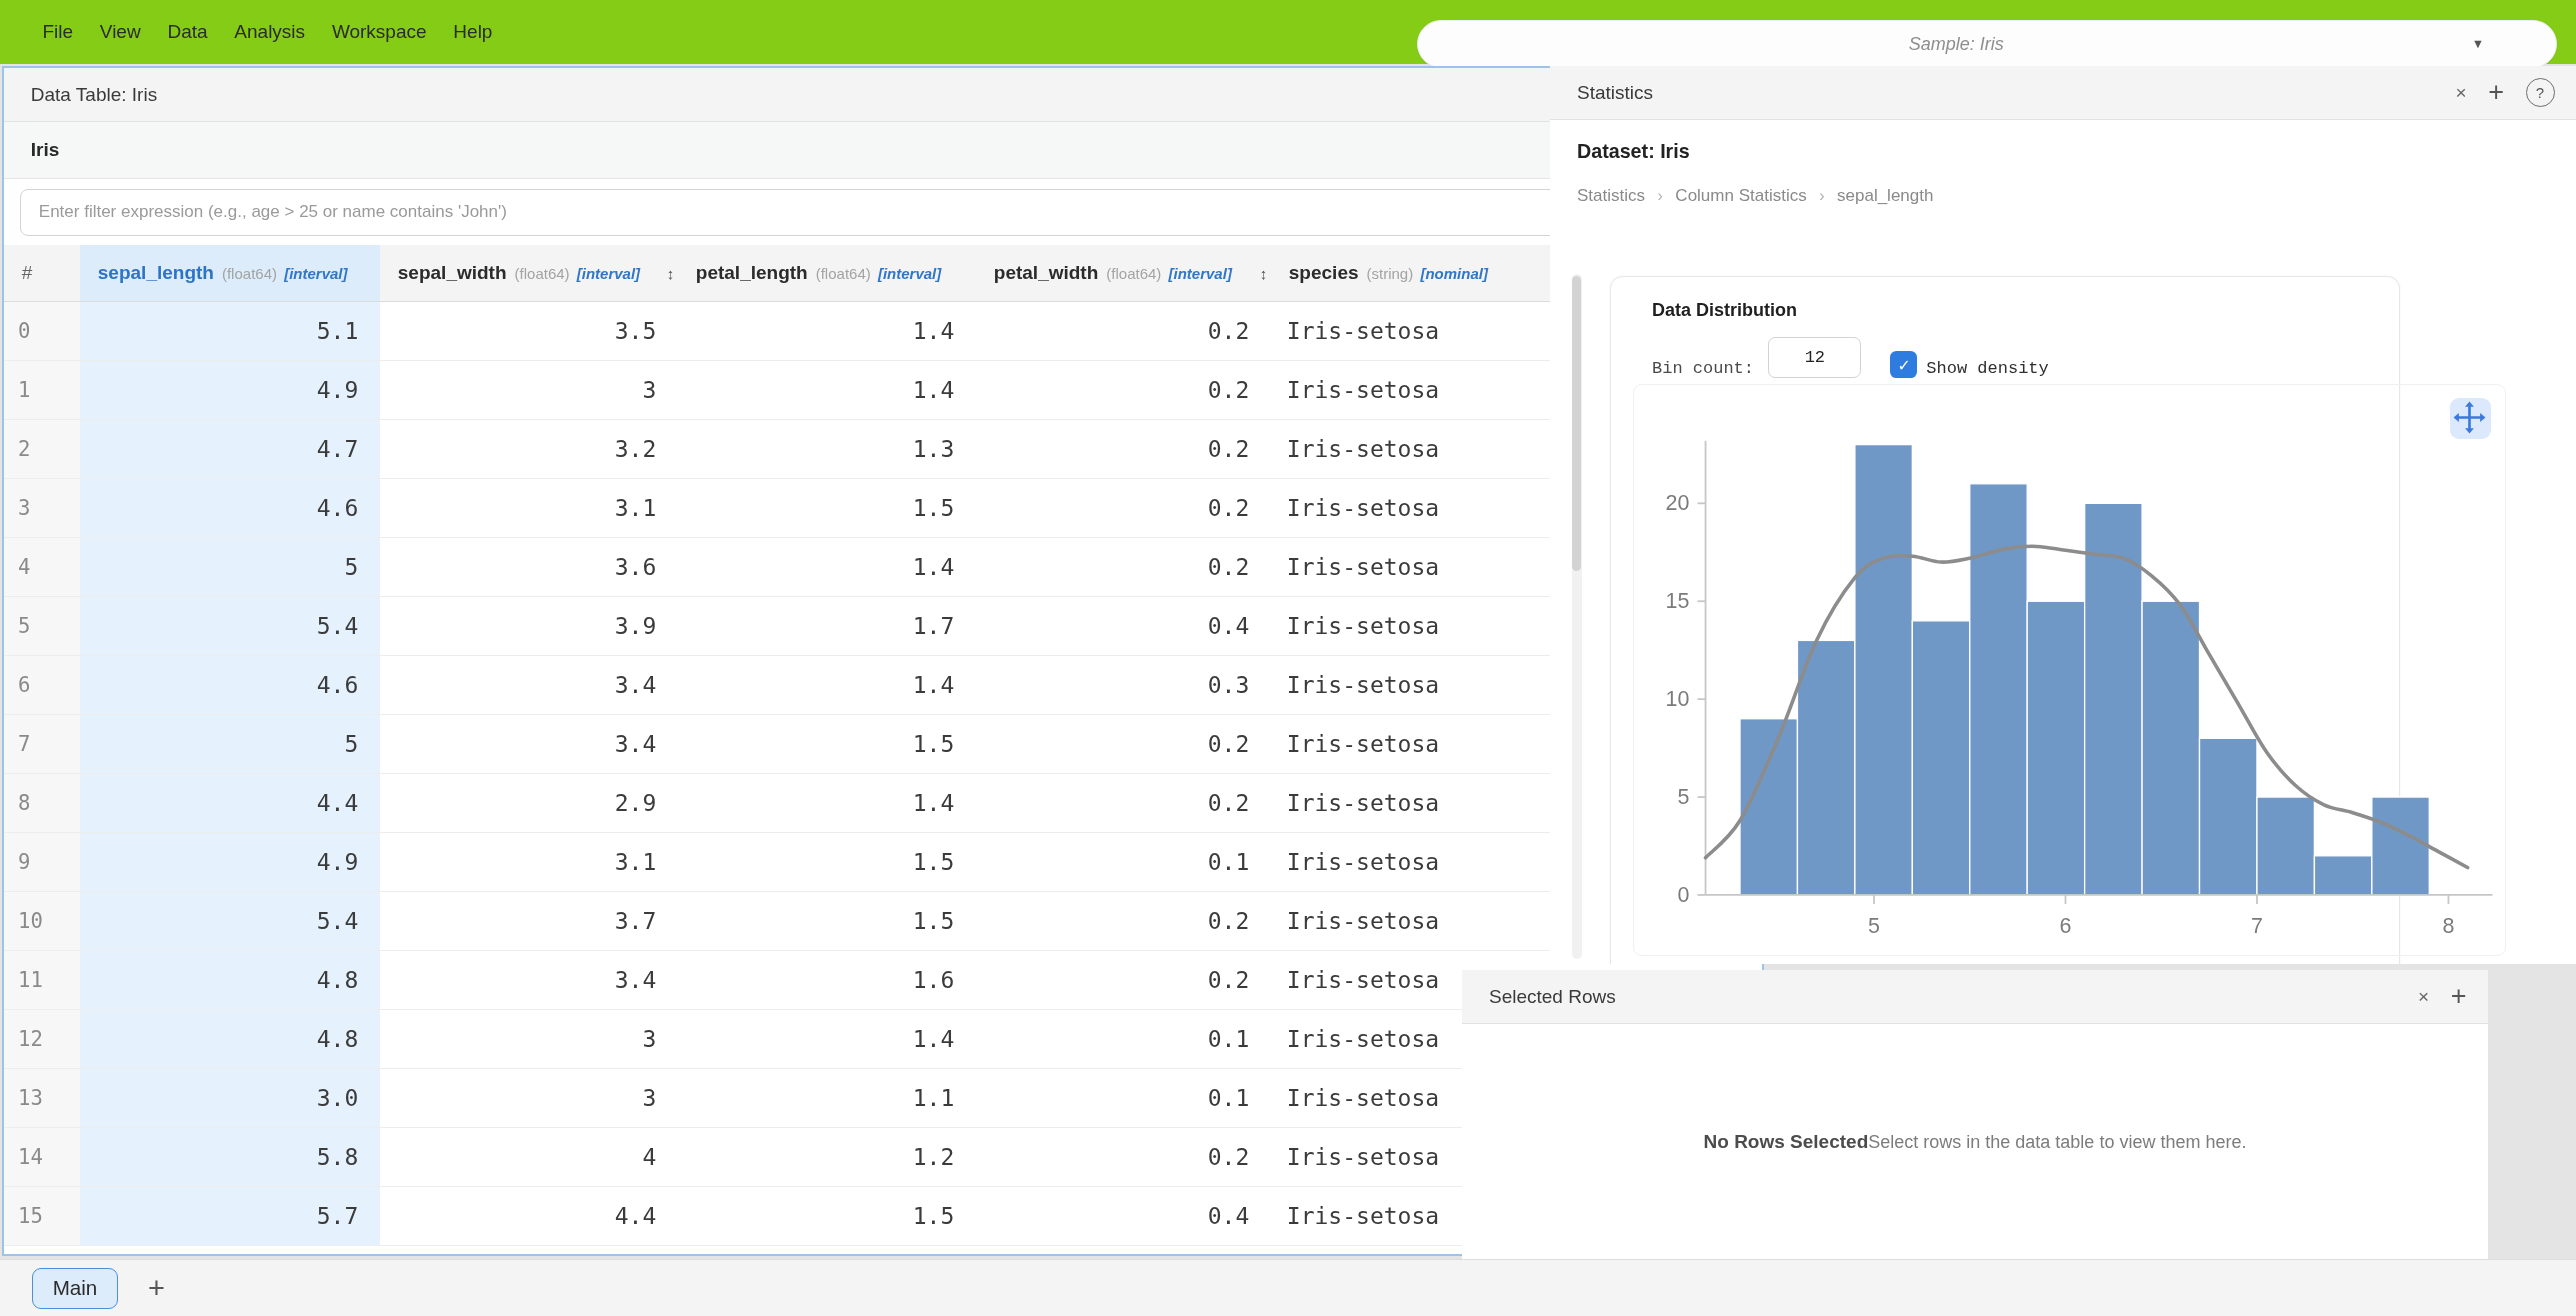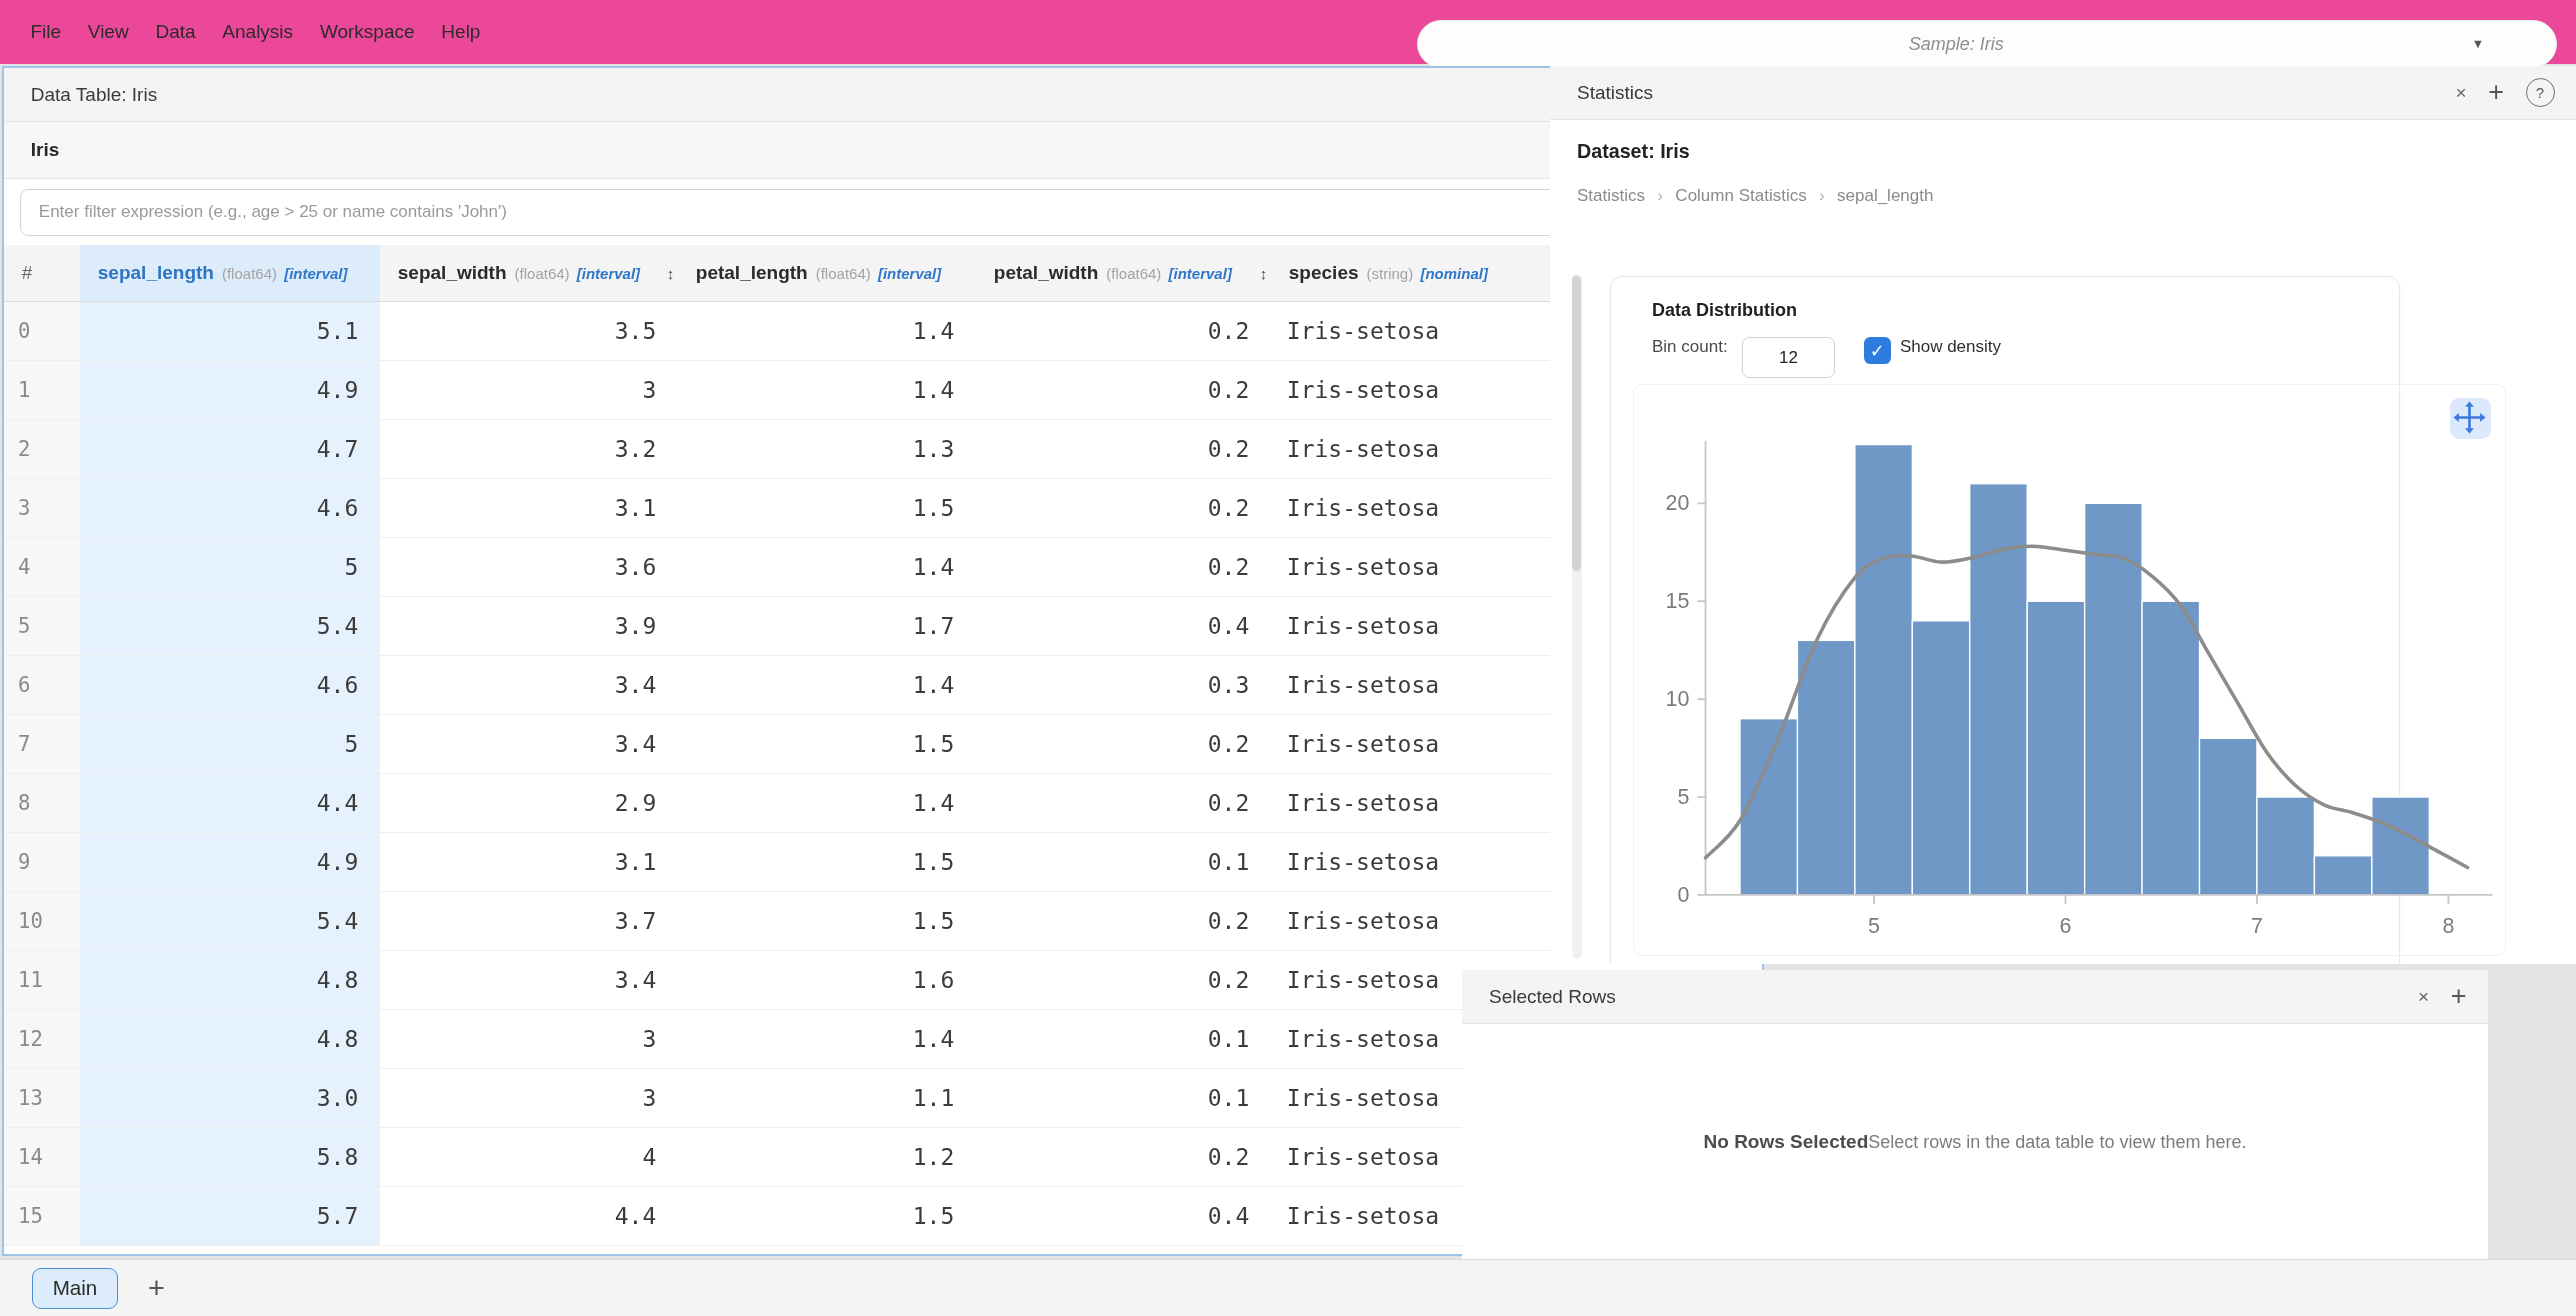--- a/index.html
+++ b/index.html
@@ -1,22 +1,22 @@
 <!DOCTYPE html>
 <html style="font-size:14.3px"><head>
 <meta charset="utf-8">
 <style>
   html,body{margin:0;padding:0;background:#e4e4e4;}
   *{box-sizing:border-box;}
   body{font-family:"Liberation Sans","DejaVu Sans",sans-serif;color:#2f2f2f;}
   #app{position:relative;width:2576px;height:1317px;background:#e4e4e4;overflow:hidden;}
 
   
-  #menubar{position:absolute;left:0;top:0;width:2576px;height:64px;background:#ec4899;
-           display:flex;align-items:center;padding-left:17px;}
+  #menubar{position:absolute;left:0;top:0;width:2576px;height:64px;background:#84cc16;
+           display:flex;align-items:center;padding-left:29px;}
   .menu-item{font-size:19px;color:#2b2b2b;padding:9px 13.4px;cursor:default;}
   #sample-select{position:absolute;left:1417px;top:20px;width:1140px;height:48px;background:#fdfdfd;
            border:0.9px solid #ececec;border-radius:24px;box-shadow:0 0.9px 1.8px rgba(0,0,0,.04);
            display:flex;align-items:center;padding:0 72px 0 23px;text-align:center;}
   #sample-select .val{font-style:italic;font-size:18px;color:#8e8e8e;flex:1;}
   #sample-select .caret{font-size:12.5px;color:#555;}
 
   
   .panel{position:absolute;background:#ffffff;}
   .panel-header{height:54px;background:#f4f4f5;border-bottom:0.9px solid #e2e2e3;
@@ -69,21 +69,21 @@
   #statistics-panel{left:1550px;top:66px;width:1026px;height:898px;}
   #stats-body{position:relative;height:844px;overflow:hidden;}
   #stats-dataset{font-size:19.7px;font-weight:700;color:#222;padding:19.7px 0 0 27px;}
   #breadcrumb{display:flex;align-items:center;gap:12.5px;padding:23px 0 0 27px;font-size:17px;color:#8a8a8a;}
   #breadcrumb .sep{color:#b0b0b0;font-size:16px;}
   #stats-scrollbar{position:absolute;left:21.5px;top:154px;width:10.7px;height:685px;background:#f1f1f1;border-radius:5.4px;}
   #stats-scrollbar .thumb{position:absolute;left:0.9px;top:1.8px;width:9px;height:295px;background:#d3d3d3;border-radius:4.5px;}
   #dist-card{position:absolute;left:60px;top:156px;width:790px;height:703px;background:#fff;
              border:0.9px solid #e7e7e8;border-radius:12.5px;box-shadow:0 0.9px 2.7px rgba(0,0,0,.05);}
   #dist-title{font-size:18px;font-weight:700;color:#1f1f1f;padding:23px 0 0 41px;}
-  #bin-row{display:flex;align-items:flex-start;padding:16px 0 0 41px;}
+  #bin-row{display:flex;align-items:flex-end;padding:16px 0 0 41px;font-family:Liberation Mono, monospace;}
   #bin-label{font-size:17px;color:#4a4a4a;}
   #bin-input{width:93px;height:41px;margin-left:14.3px;border:1.8px solid #d2d2d2;border-radius:7.2px;
              text-align:center;font-size:17px;color:#222;font-family:inherit;outline:none;}
   #density-check{width:27px;height:27px;background:#2e7ce0;border-radius:6.3px;margin-left:29px;
              display:flex;align-items:center;justify-content:center;color:#fff;font-size:18px;font-weight:700;}
   #density-label{font-size:17px;color:#2f2f2f;margin-left:9px;}
   #chart-box{position:absolute;left:22.4px;top:107px;width:873px;height:572px;border:0.9px solid #f0f0f0;border-radius:9px;}
   #chart-box svg{position:absolute;left:0;top:0;}
   #pan-btn{position:absolute;top:12.5px;right:14.3px;width:41px;height:41px;background:#dce8fb;
              border-radius:9px;display:flex;align-items:center;justify-content:center;}

